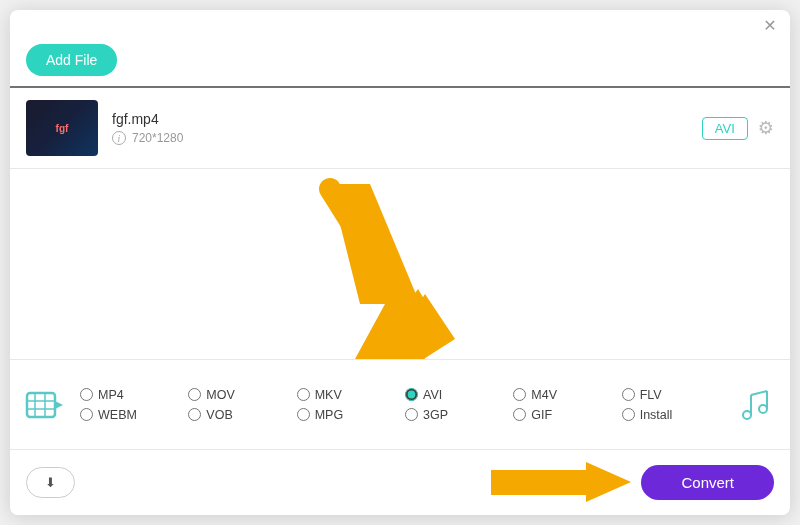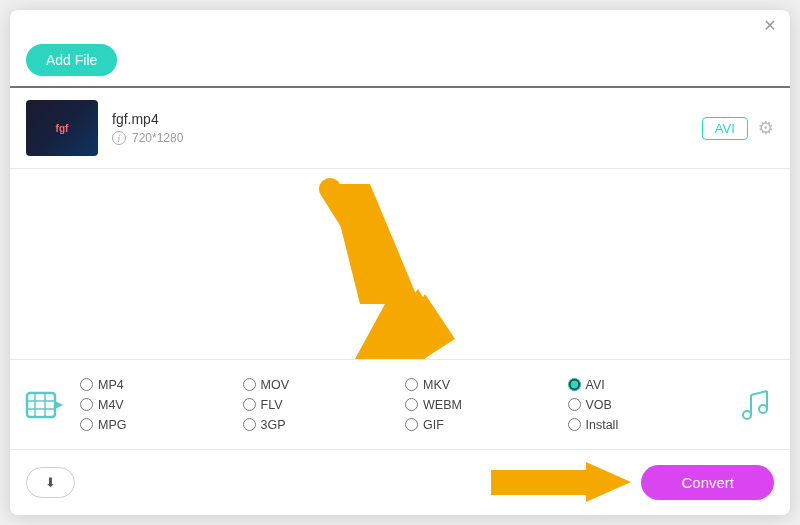--- a/index.html
+++ b/index.html
@@ -152,21 +152,21 @@
       width: 50px;
       height: 50px;
       display: flex;
       align-items: center;
       justify-content: center;
       margin-right: 10px;
     }
     .format-grid {
       flex: 1;
       display: grid;
-      grid-template-columns: repeat(4, 1fr);
+      grid-template-columns: repeat(6, 1fr);
       grid-template-rows: repeat(2, 1fr);
       row-gap: 6px;
       column-gap: 0;
       align-items: center;
     }
     .format-option {
       display: flex;
       align-items: center;
       gap: 5px;
       font-size: 12.5px;
@@ -201,21 +201,21 @@
       border-radius: 20px;
       padding: 7px 18px;
       font-size: 13px;
       color: #555;
       cursor: pointer;
       display: flex;
       align-items: center;
       gap: 8px;
     }
     .convert-btn {
-      background: #d946ef;
+      background: #6d28d9;
       color: #fff;
       border: none;
       border-radius: 20px;
       padding: 9px 40px;
       font-size: 15px;
       font-weight: 500;
       cursor: pointer;
     }
     
     .arrow-svg {

